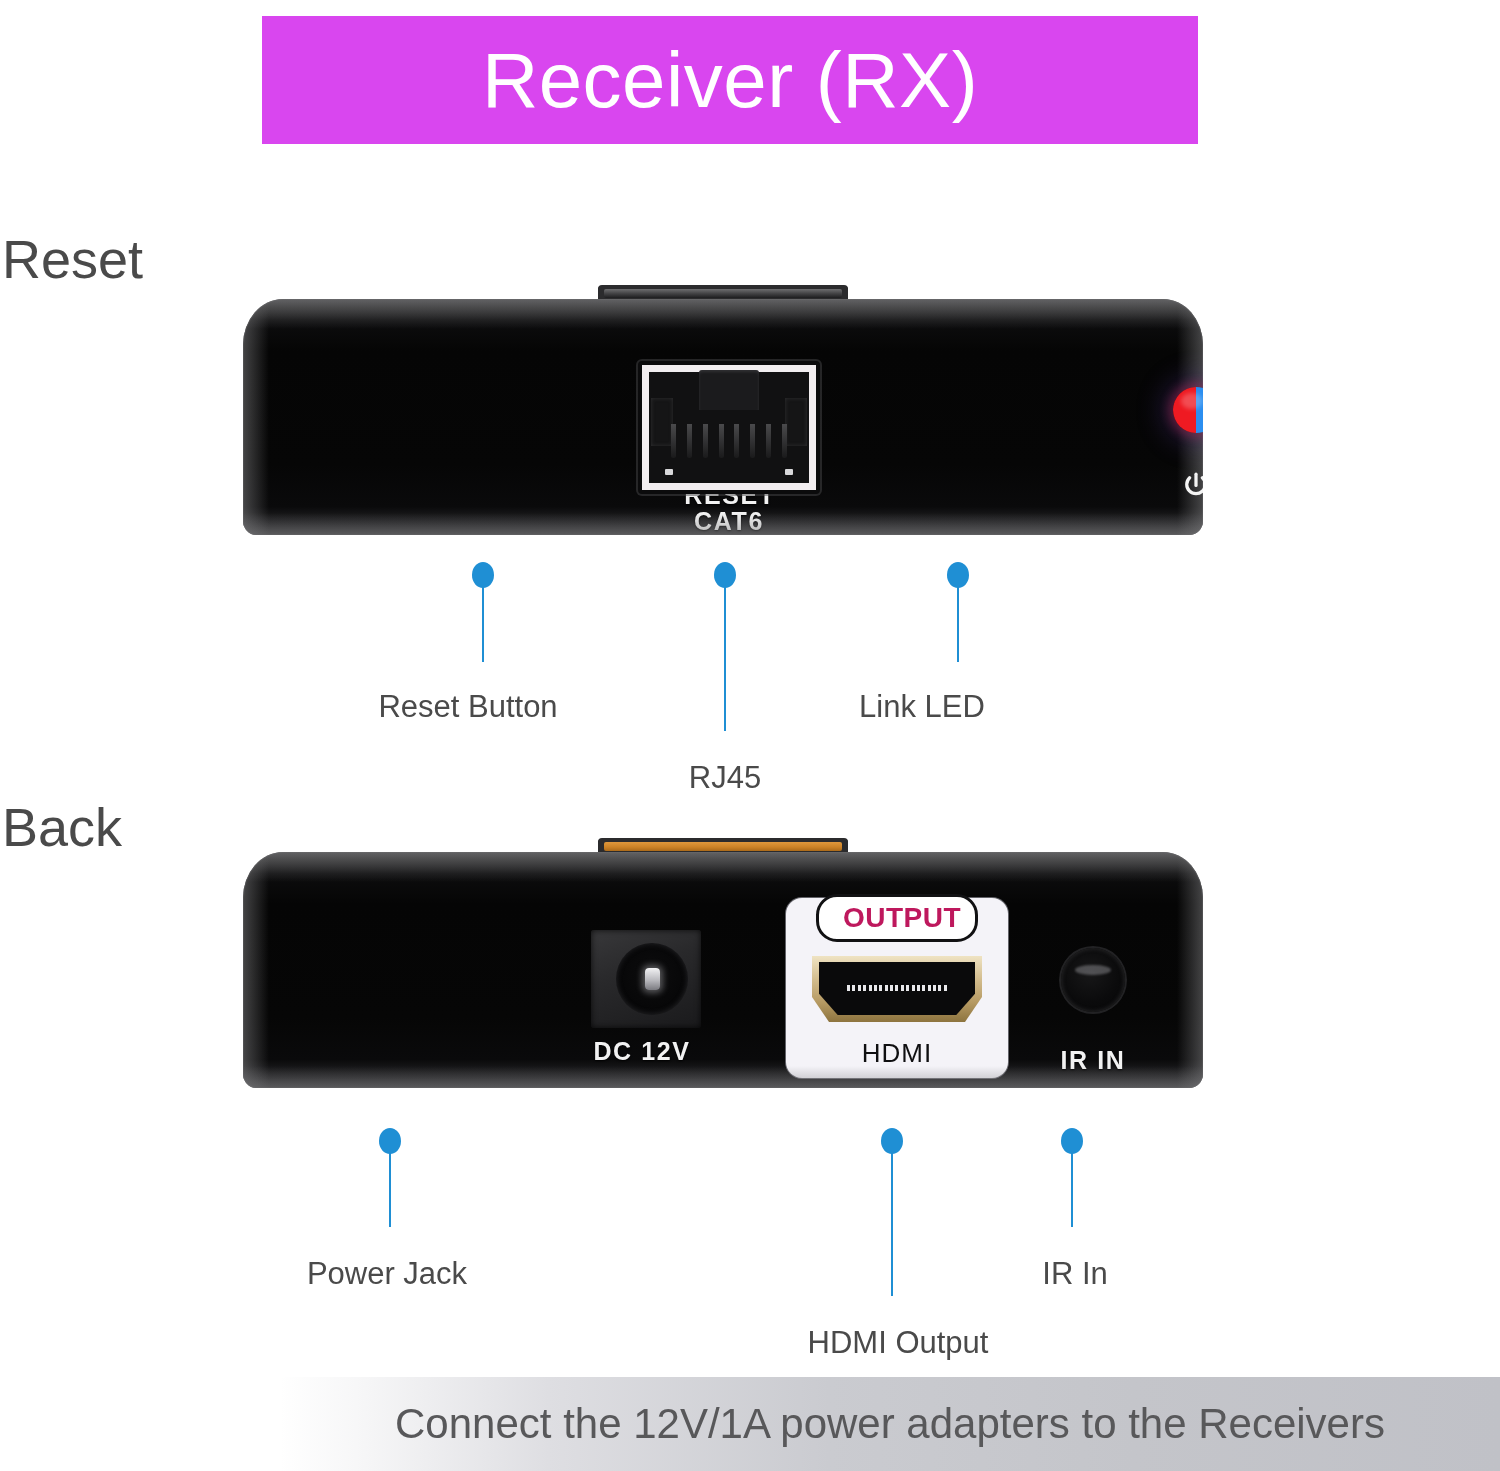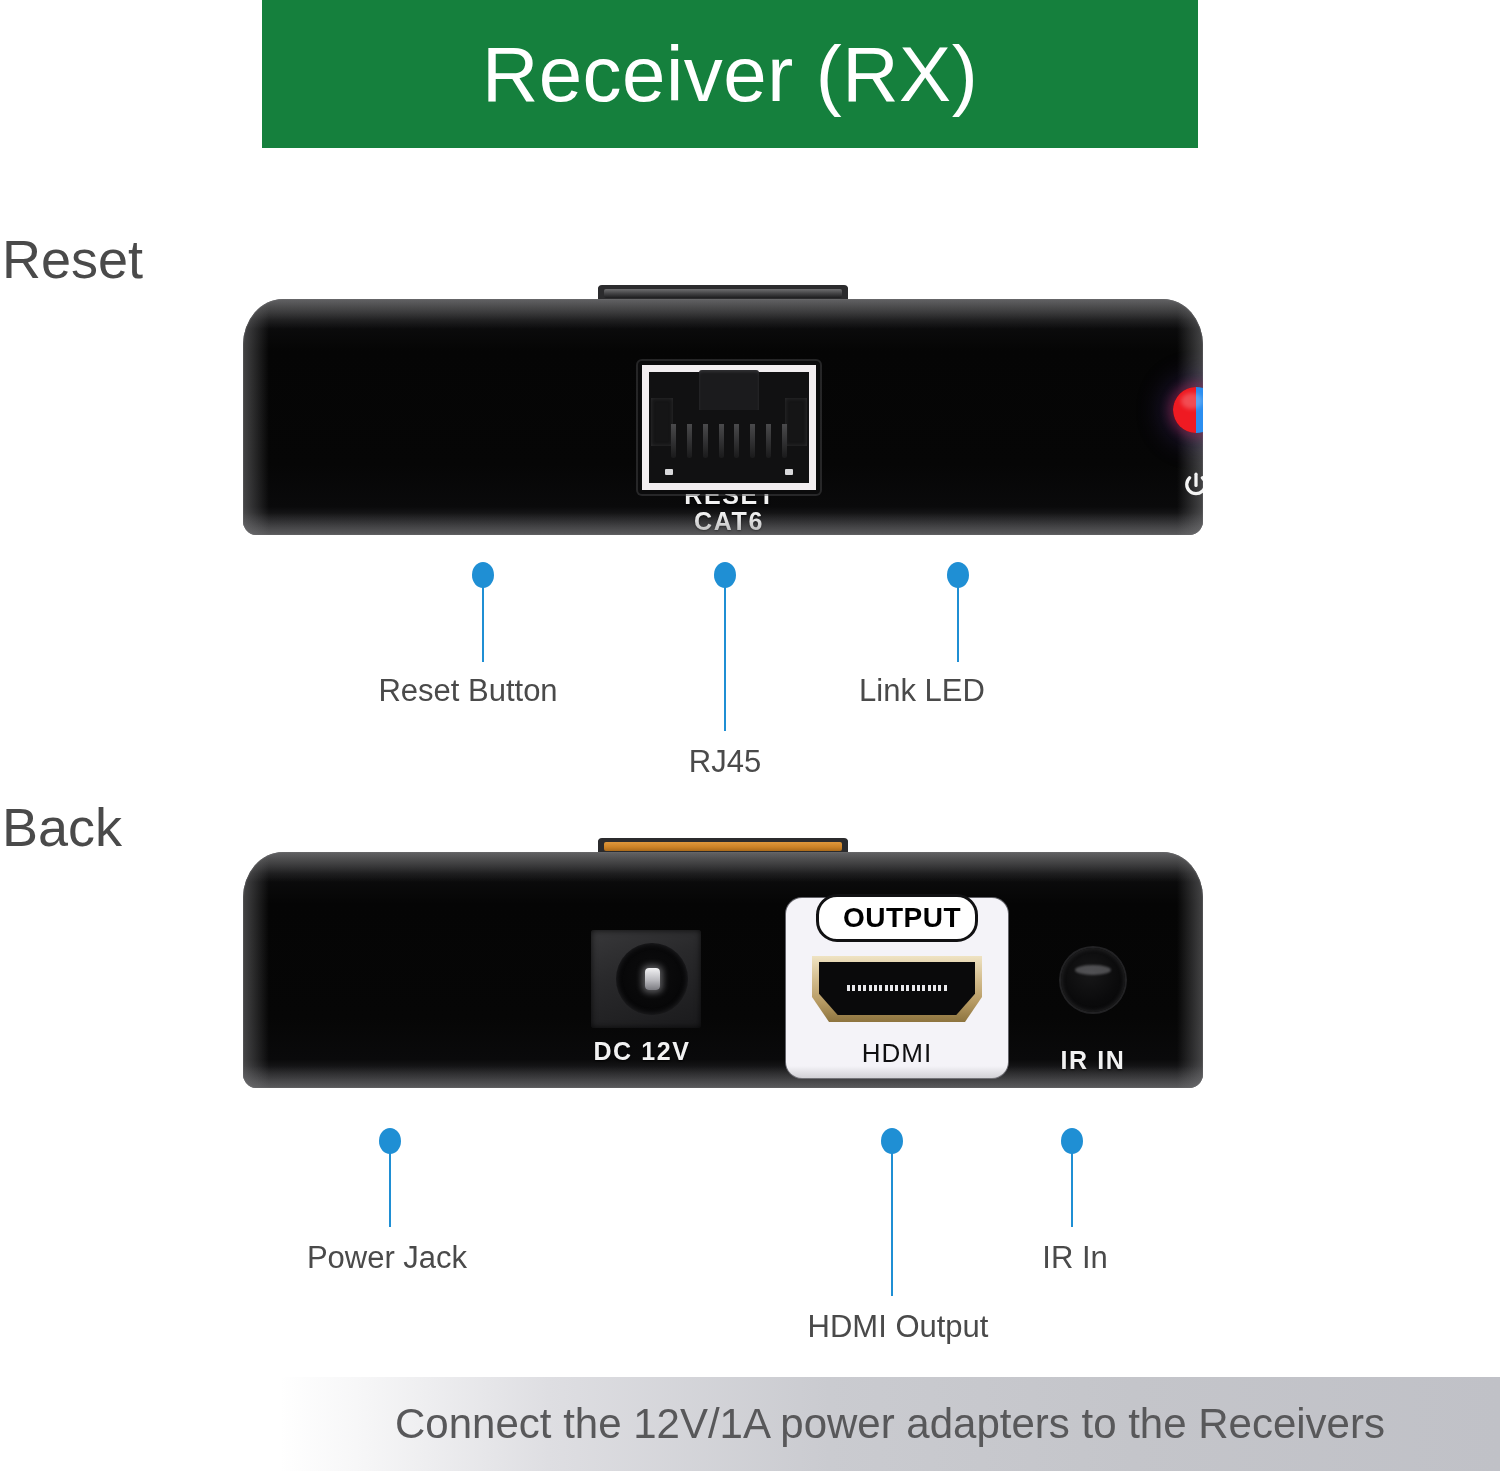--- a/index.html
+++ b/index.html
@@ -13,24 +13,24 @@
     position: relative;
     overflow: hidden;
     font-family: "Liberation Sans", sans-serif;
     -webkit-font-smoothing: antialiased;
   }
 
   
   .header-banner {
     position: absolute;
     left: 262px;
-    top: 0px;
+    top: 16px;
     width: 936px;
-    height: 148px;
-    background: #15803d;
+    height: 128px;
+    background: #d946ef;
     display: flex;
     align-items: center;
     justify-content: center;
   }
   .header-title {
     color: #ffffff;
     font-size: 78px;
     font-weight: 400;
     letter-spacing: 0.5px;
     line-height: 1;
@@ -316,21 +316,21 @@
     width: 156px;
     height: 42px;
     background: #ffffff;
     border: 3px solid #111113;
     border-radius: 21px;
     display: flex;
     align-items: center;
     justify-content: center;
   }
   .hdmi-output-badge span {
-    color: #000000;
+    color: #be185d;
     font-size: 28px;
     font-weight: 700;
     letter-spacing: 0.5px;
     line-height: 1;
     margin-left: 10px;
   }
   .hdmi-port {
     position: absolute;
     left: 50%;
     top: 58px;
@@ -421,20 +421,21 @@
     transform: translateX(-50%);
   }
   .callout-label {
     position: absolute;
     color: #4a4a4a;
     font-size: 31px;
     font-weight: 400;
     line-height: 1;
     white-space: nowrap;
     transform: translateX(-50%);
+    margin-top: 16px;
   }
 
   
   .footer-bar {
     position: absolute;
     left: 280px;
     top: 1377px;
     width: 1220px;
     height: 94px;
     background: linear-gradient(90deg,

